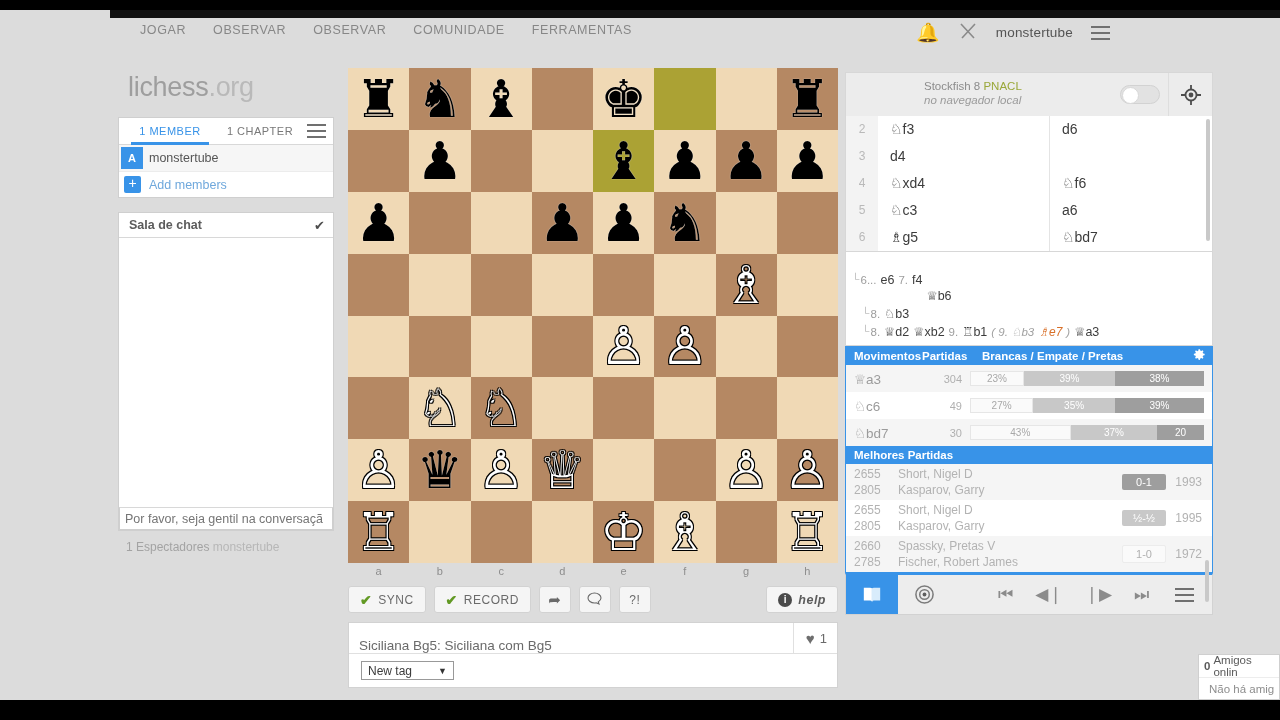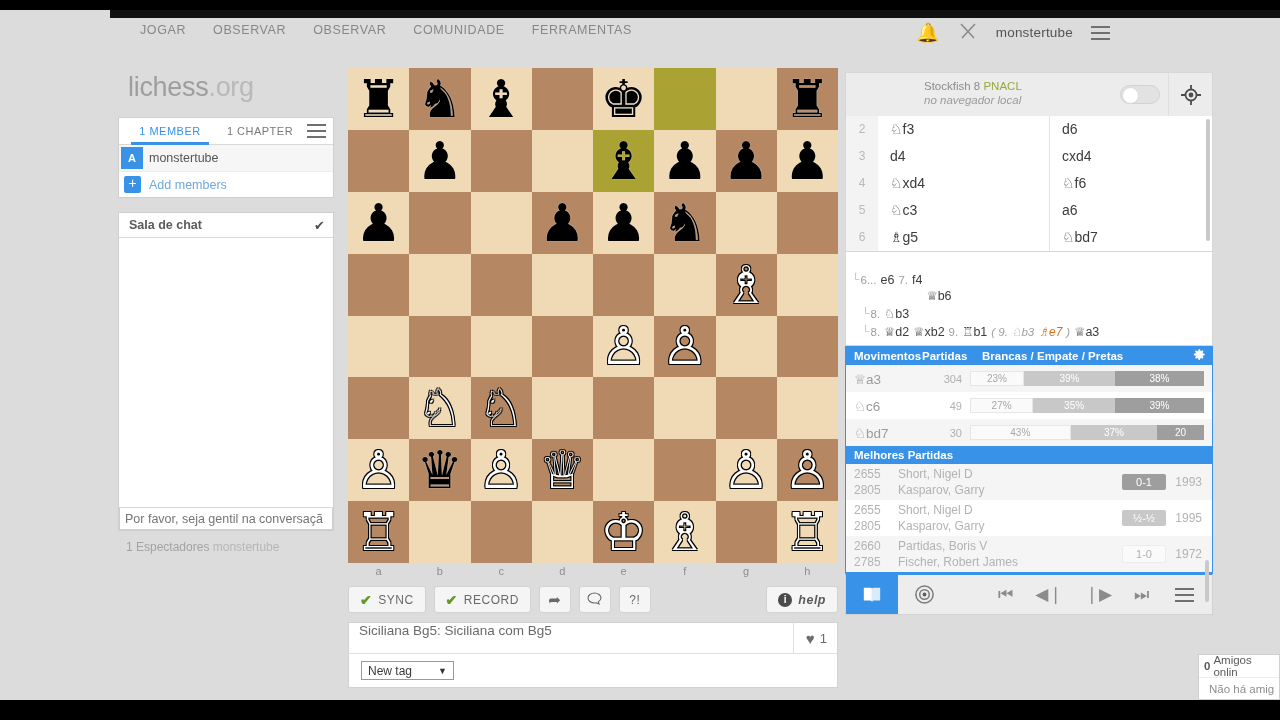--- a/index.html
+++ b/index.html
@@ -110,21 +110,21 @@
   #helpbtn { margin-left:auto; font-style:italic; font-weight:bold; font-size:12.5px; color:#5c5c5c; }
   #helpbtn .i {
     width:14px; height:14px; border-radius:50%; background:#4a4a4a; color:#fff;
     font-size:10px; font-style:normal; font-weight:bold;
     display:flex; align-items:center; justify-content:center;
   }
 
   
   #studybox { position:absolute; left:348px; top:612px; width:490px; background:#fff; border:1px solid #d2d2d2; }
   #studytitle {
-    height:31px; display:flex; align-items:flex-start; justify-content:space-between;
+    height:31px; display:flex; align-items:flex-end; justify-content:space-between;
     padding:0 10px; border-bottom:1px solid #e0e0e0; font-size:13.5px; color:#6a6a6a;
   }
   #likebox { display:flex; align-items:center; gap:5px; border-left:1px solid #e0e0e0; padding-left:12px; height:100%; }
   #likebox .heart { color:#6e6e6e; font-size:15px; }
   #likebox .cnt { font-size:13px; color:#6a6a6a; }
   #tagrow { height:33px; display:flex; align-items:center; padding-left:12px; background:#fff; }
   #newtag {
     height:19px; border:1px solid #999; background:#fff; font-size:12px; color:#3a3a3a;
     display:flex; align-items:center; padding:0 6px; gap:26px; font-family:"Liberation Sans", sans-serif;
   }
@@ -469,21 +469,20 @@
     <div id="movetable">
       <div id="movescroll"></div>
     <div class="mrow">
           <div class="num">2</div>
           <div class="w">♘f3</div>
           <div class="b">d6</div>
         </div>
         <div class="mrow">
           <div class="num">3</div>
           <div class="w">d4</div>
-          <div class="b">cxd4</div>
         </div>
         <div class="mrow">
           <div class="num">4</div>
           <div class="w">♘xd4</div>
           <div class="b">♘f6</div>
         </div>
         <div class="mrow">
           <div class="num">5</div>
           <div class="w">♘c3</div>
           <div class="b">a6</div>
@@ -590,21 +589,21 @@
             </div>
             <div class="res half">½-½</div>
             <div class="yr">1995</div>
           </div>
           <div class="grow">
             <div class="ratings">
               <div>2660</div>
               <div>2785</div>
             </div>
             <div class="players">
-              <div>Partidas, Boris V</div>
+              <div>Spassky, Pretas V</div>
               <div>Fischer, Robert James</div>
             </div>
             <div class="res w10">1-0</div>
             <div class="yr">1972</div>
           </div>
         </div>
     </div>
 
     <div id="bottombar">
       <div class="tool active">

